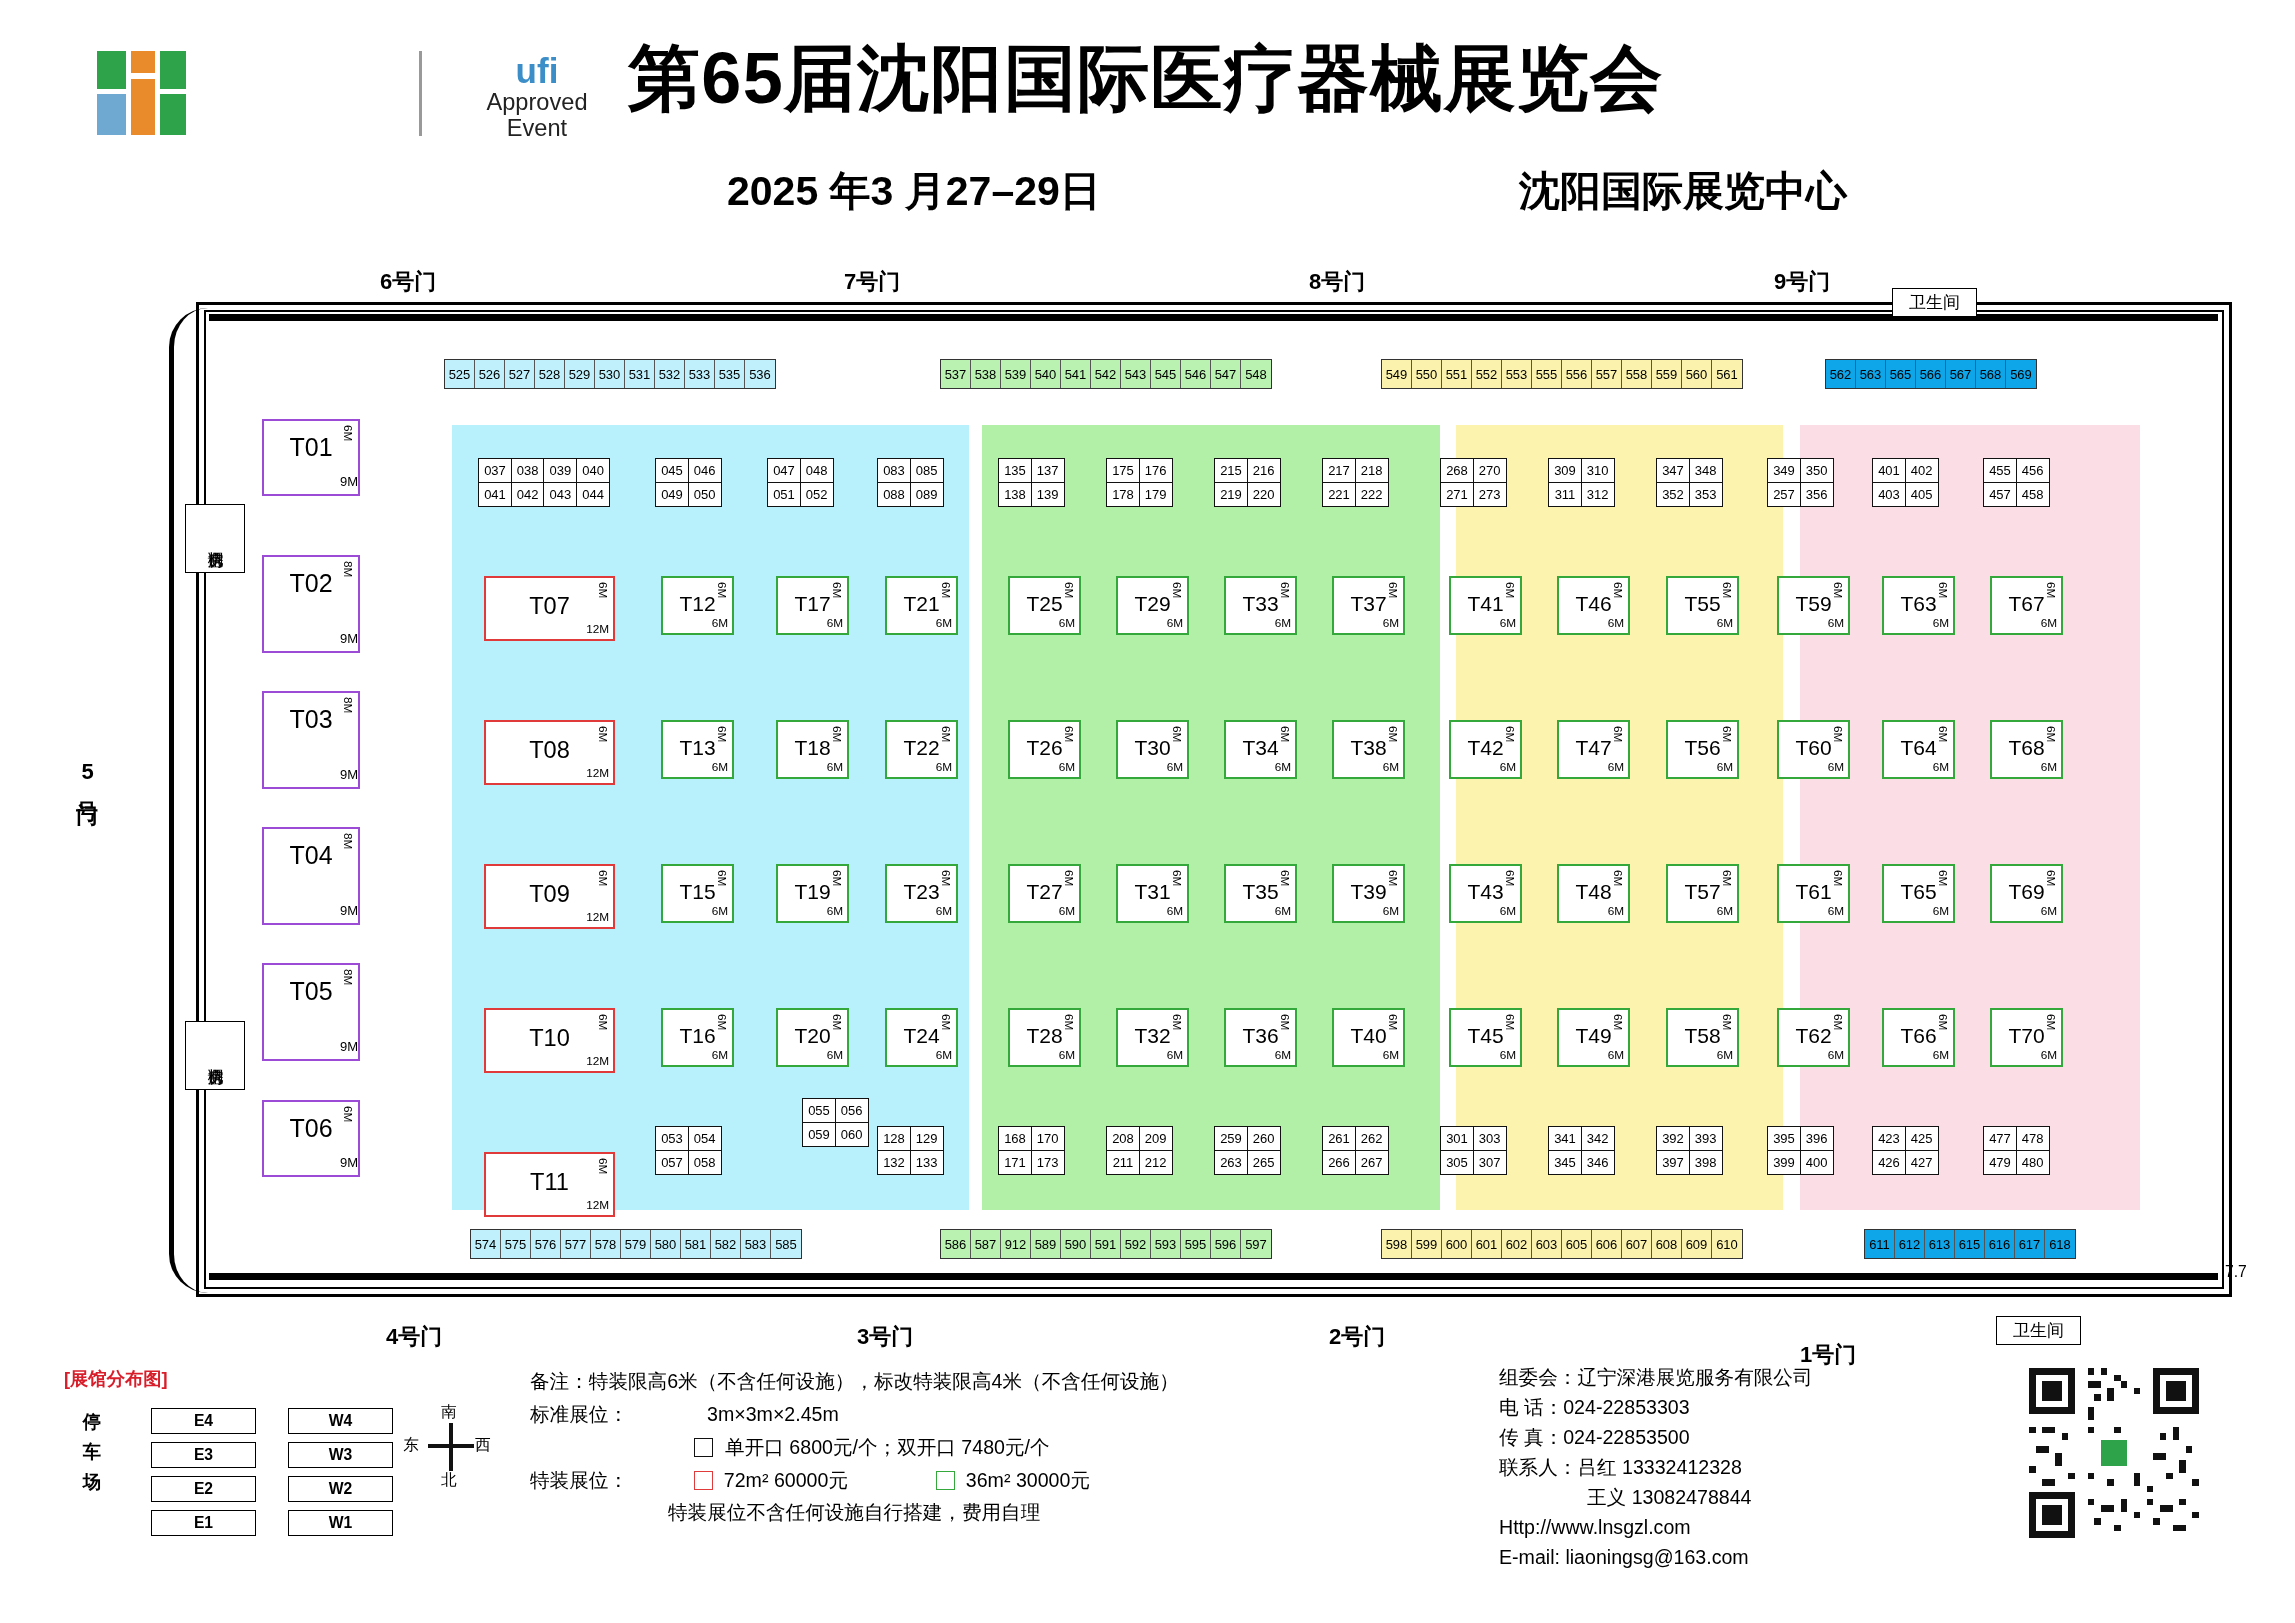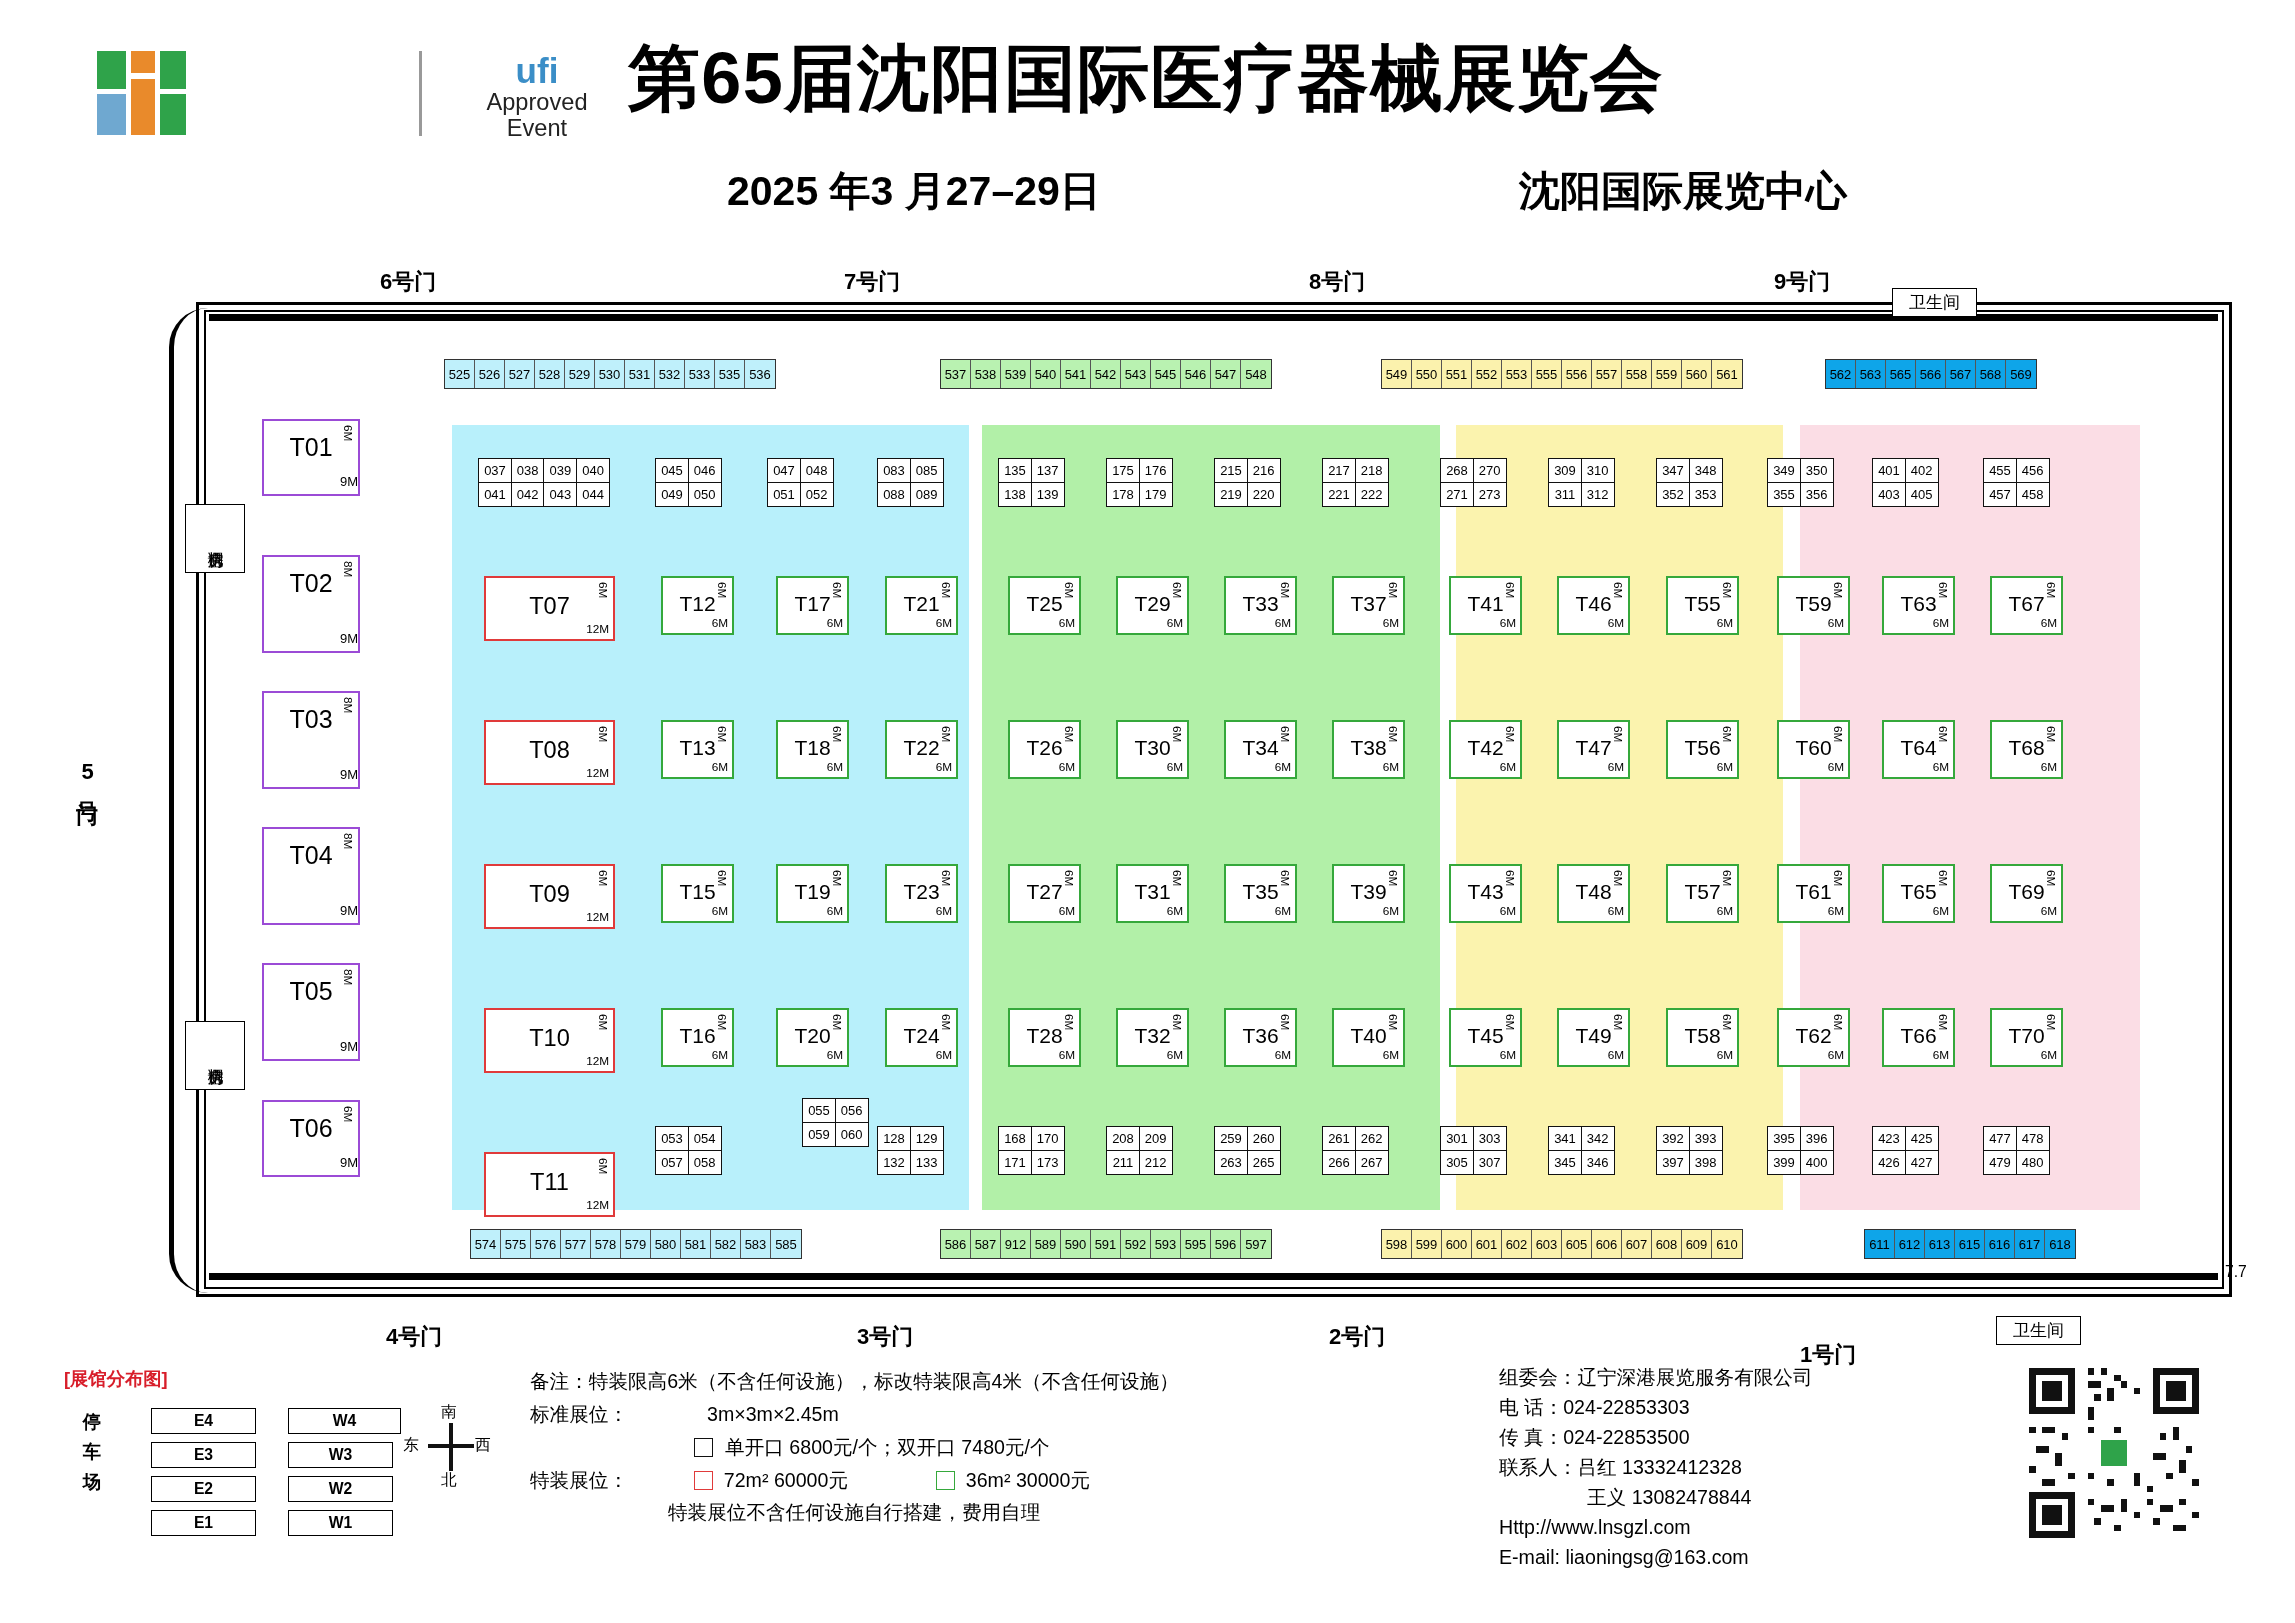--- a/index.html
+++ b/index.html
@@ -401,21 +401,21 @@
         <div class="n">352</div>
         <div class="n">353</div>
       </div>
     </div>
     <div class="numgrid" style="left: 1767px; top: 458px;">
       <div class="row">
         <div class="n">349</div>
         <div class="n">350</div>
       </div>
       <div class="row">
-        <div class="n">355</div>
+        <div class="n">257</div>
         <div class="n">356</div>
       </div>
     </div>
     <div class="numgrid" style="left: 1872px; top: 458px;">
       <div class="row">
         <div class="n">401</div>
         <div class="n">402</div>
       </div>
       <div class="row">
         <div class="n">403</div>
@@ -861,21 +861,21 @@
     <span style="font-size:18.3px;font-weight:bold;line-height:30px;display:block;text-align:center;">停 车 场</span>
   </div>
 
   <div id="mini-left">
       <div class="abs mini-hall" style="left: 151px; top: 60px; width: 105px; height: 26px;">E4</div>
       <div class="abs mini-hall" style="left: 151px; top: 94px; width: 105px; height: 26px;">E3</div>
       <div class="abs mini-hall" style="left: 151px; top: 128px; width: 105px; height: 26px;">E2</div>
       <div class="abs mini-hall" style="left: 151px; top: 162px; width: 105px; height: 26px;">E1</div>
     </div>
   <div id="mini-right">
-      <div class="abs mini-hall" style="left: 288px; top: 60px; width: 113px; height: 26px;">W4</div>
+      <div class="abs mini-hall" style="left: 288px; top: 60px; width: 105px; height: 26px;">W4</div>
       <div class="abs mini-hall" style="left: 288px; top: 94px; width: 105px; height: 26px;">W3</div>
       <div class="abs mini-hall" style="left: 288px; top: 128px; width: 105px; height: 26px;">W2</div>
       <div class="abs mini-hall" style="left: 288px; top: 162px; width: 105px; height: 26px;">W1</div>
     </div>
 
   <div class="abs" style="left:419px;top:63px;width:72px;height:72px;">
     <div class="abs" style="left:30px;top:11.8px;width:3.9px;height:48px;background:#111;"></div>
     <div class="abs" style="left:9.2px;top:33px;width:46px;height:3.9px;background:#111;"></div>
     <div class="abs" style="left:22px;top:-9.2px;font-size:15.7px;">南</div>
     <div class="abs" style="left:22px;top:59px;font-size:15.7px;">北</div>

